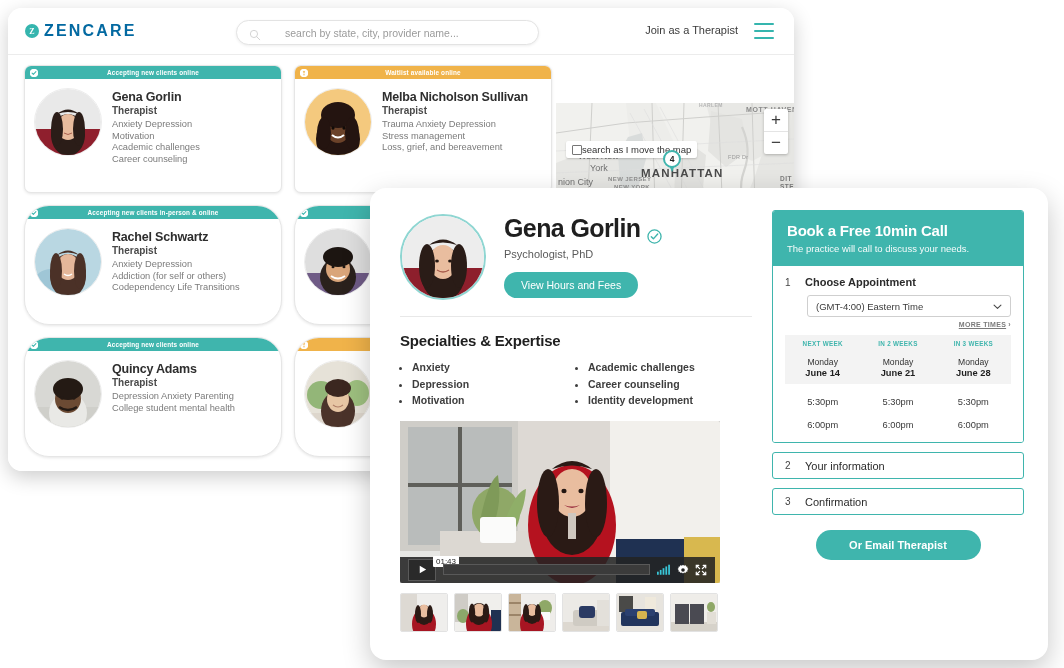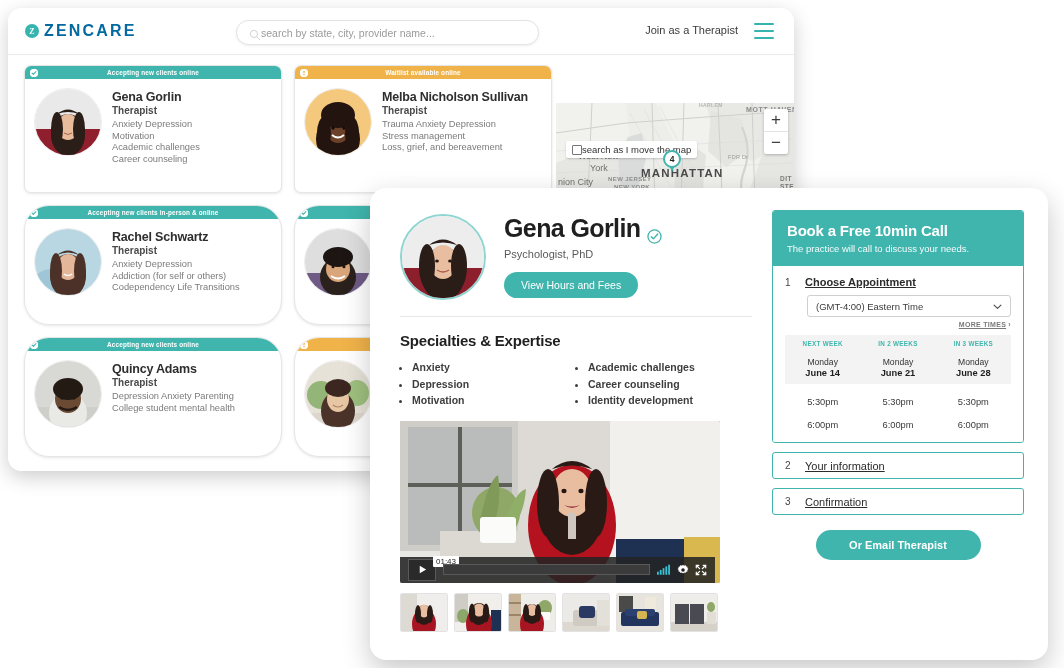--- a/index.html
+++ b/index.html
@@ -27,21 +27,21 @@
     color:#fff;font-size:8px;font-weight:bold;display:flex;align-items:center;justify-content:center;
     font-family:"Liberation Serif", serif;
   }
   .logo-text{
     font-size:16px;letter-spacing:2.2px;color:#0369a1;font-weight:bold;
   }
   .searchbar{
     position:absolute;left:228px;top:12px;width:303px;height:25px;
     border:1px solid #e3e3e3;border-radius:14px;background:#fff;
     box-shadow:0 1px 3px rgba(0,0,0,.07);
-    display:flex;align-items:center;gap:0;padding:0 12px;box-sizing:border-box;
+    display:flex;align-items:center;gap:24px;padding:0 12px;box-sizing:border-box;
   }
   .search-icon{width:12px;height:12px;flex:0 0 auto;opacity:.45;}
   .search-ph{font-size:10.5px;color:#9b9b9b;}
   .join-link{
     position:absolute;right:56px;top:22px;transform:translateY(-50%);
     font-size:11px;color:#3b3b3b;
   }
   .hamburger{position:absolute;right:20px;top:15px;width:20px;height:16px;
     display:flex;flex-direction:column;justify-content:space-between;}
   .hamburger i{display:block;height:2px;background:#35b5ae;border-radius:1px;}
@@ -155,21 +155,21 @@
   
   .book{
     border:1px solid #3fb5ad;border-radius:3px;overflow:hidden;
   }
   .book-head{background:#3fb5ad;color:#fff;padding:11px 14px 12px;}
   .book-title{font-size:15px;font-weight:bold;letter-spacing:-.2px;}
   .book-sub{font-size:9.5px;margin-top:4px;opacity:.95;}
   .book-body{background:#fff;padding:10px 12px 12px;}
   .step-row{display:flex;gap:10px;align-items:baseline;}
   .step-num{font-size:10px;color:#444;width:10px;flex:0 0 auto;}
-  .step-label{font-size:11px;font-weight:bold;color:#2b2b2b;text-decoration:underline;}
+  .step-label{font-size:11px;font-weight:bold;color:#2b2b2b;}
   .tzsel{
     margin:7px 0 0 22px;border:1px solid #cfcfcf;border-radius:3px;height:20px;
     display:flex;align-items:center;justify-content:space-between;padding:0 8px;
     font-size:9.5px;color:#3a3a3a;background:#fff;
   }
   .more-times{text-align:right;margin-top:4px;font-size:7px;font-weight:bold;color:#7a7a7a;letter-spacing:.3px;}
   .more-times u{text-decoration:underline;}
   .slot-head{display:flex;background:#f3f3f3;margin-top:7px;}
   .slot-head > div{flex:1;text-align:center;padding:5px 0 6px;}
   .sh-when{font-size:6.3px;font-weight:bold;color:#3fb5ad;letter-spacing:.3px;}

